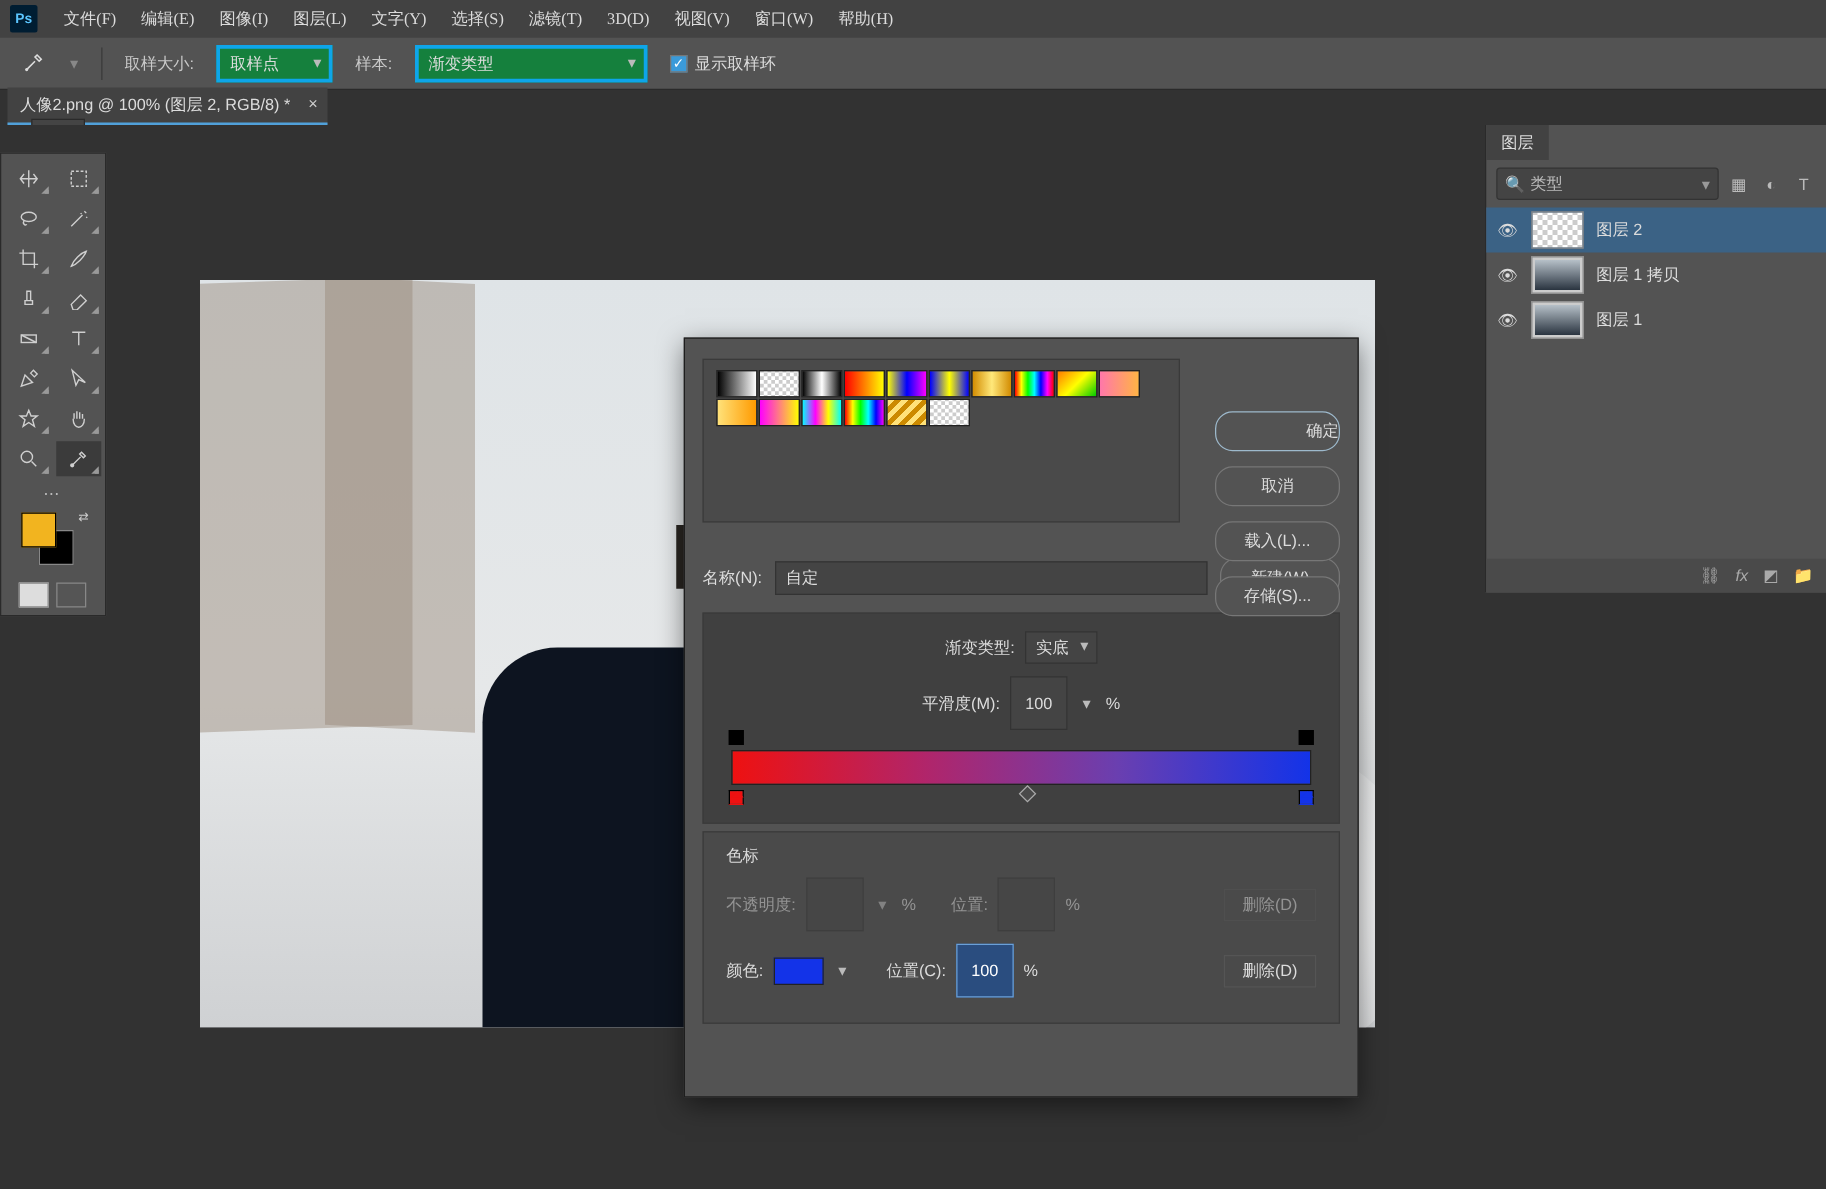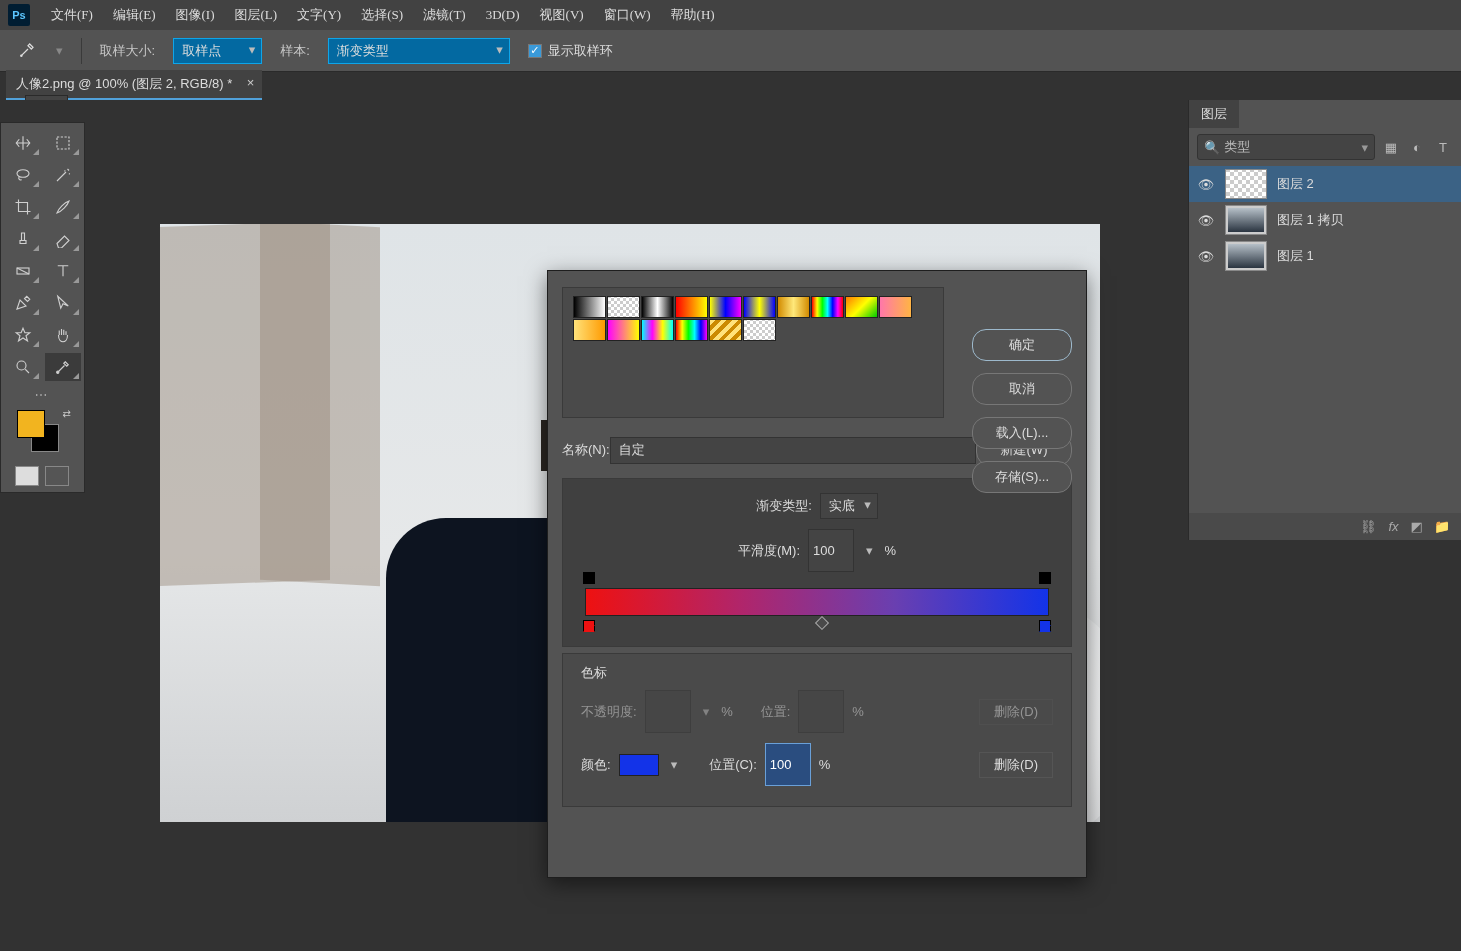--- a/index.html
+++ b/index.html
@@ -3,21 +3,21 @@
 <meta charset="utf-8">
 <style>
   * { margin:0; padding:0; box-sizing:border-box; font-family:"Microsoft YaHei","微软雅黑",Arial,sans-serif; font-size:13px; }
   body { background:#323232; color:#dcdcdc; width:1461px; height:951px; overflow:hidden; position:relative; }
   .menubar { display:flex; align-items:center; height:30px; background:#424242; padding-left:8px; gap:2px; }
   .ps-logo { width:22px; height:22px; background:#001d32; color:#5bc6ff; display:flex; align-items:center; justify-content:center; font-weight:bold; font-size:11px; border-radius:2px; margin-right:10px; }
   .menu-item { padding:4px 9px; cursor:pointer;font-family:Liberation Serif, serif; }
   .optbar { display:flex; align-items:center; height:42px; background:#535353; padding-left:18px; gap:18px; border-bottom:1px solid #2a2a2a;}
   .opt-label { color:#c8c8c8; }
   .eyedropper-ico { width:20px; height:20px; display:inline-block; }
-  .opt-select { background:#0369a1; border:1px solid #0ea5e9; padding:3px 40px 3px 8px; color:#ddd; position:relative; }
+  .opt-select { background:#15803d; border:3px solid #0ea5e9; padding:3px 40px 3px 8px; color:#ddd; position:relative; }
   .opt-select::after { content:"▾"; position:absolute; right:6px; color:#bbb; }
   .opt-check { width:14px; height:14px; background:#3a9ad9; display:inline-flex; align-items:center; justify-content:center; color:#fff; font-size:11px; border:1px solid #777; }
   .tab-strip { background:#323232; height:28px; display:flex; align-items:flex-end; padding-left:6px; }
   .doc-tab { background:#424242; padding:5px 30px 5px 10px; border-bottom:2px solid #51a1da; position:relative; font-size:12px; }
   .doc-tab .close-x { position:absolute; right:8px; top:5px; color:#ccc; cursor:pointer; }
   .dock-tab { position:absolute; left:25px; top:95px; background:#444; padding:2px 30px 2px 8px; font-size:11px; border:1px solid #2a2a2a; }
   .dock-tab::after { content:"×"; position:absolute; right:6px; color:#ccc; }
   .workspace { position:absolute; left:0; top:100px; right:0; bottom:0; background:#323232; }
   
   .toolbox { position:absolute; left:0; top:22px; width:85px; background:#535353; border:1px solid #2a2a2a; padding:6px 4px; }
@@ -46,21 +46,21 @@
   .jacket{position:absolute;bottom:0;left:-18%;right:-18%;height:62%;background:#0d1420;border-radius:60px 60px 0 0;}
   .scarf{position:absolute;bottom:48%;left:30%;width:40%;height:24%;background:repeating-linear-gradient(40deg,#a08062 0 8px,#7d6248 8px 16px);border-radius:20px;transform:rotate(-10deg);}
   .neck{position:absolute;bottom:60%;left:45%;width:14%;height:10%;background:#caa78f;}
   .head{position:absolute;top:6%;left:32%;width:42%;height:40%;background:#d9b79d;border-radius:48% 52% 60% 55%;}
   .hair{position:absolute;top:-5%;left:-4%;width:110%;height:58%;background:#201611;border-radius:55% 60% 40% 40%;}
   .beard{position:absolute;bottom:-2%;left:6%;width:88%;height:46%;background:#25170f;border-radius:0 0 50% 60%;}
   .ear{position:absolute;top:46%;left:-6%;width:12%;height:20%;background:#ca9f83;border-radius:50%;}
   .censor{position:absolute;top:30%;left:-30%;width:170%;height:26%;background:repeating-linear-gradient(90deg,#2a2622 0 6px,#47413a 6px 12px,#d9d2c7 12px 18px);}
   .censor-light{position:absolute;top:30%;right:-32%;width:30%;height:26%;background:#efe9df;}
   
-  .layers-panel { position:absolute; right:0; top:0; width:273px; height:440px; background:#535353; border-left:1px solid #2a2a2a; }
+  .layers-panel { position:absolute; right:0; top:0; width:273px; height:374px; background:#535353; border-left:1px solid #2a2a2a; }
   .lp-tab { background:#424242; padding:5px 12px; display:inline-block; }
   .lp-row { display:flex; align-items:center; gap:6px; padding:6px 8px; }
   .lp-search{flex:1;background:#444;border:1px solid #333;padding:3px 6px;color:#bbb;border-radius:3px;display:flex;align-items:center;gap:4px;}
   .lp-ic{width:20px;text-align:center;color:#bbb;cursor:pointer;}
   .lp-lock-row{display:flex;align-items:center;gap:8px;padding:2px 8px 6px 8px;color:#ccc;font-size:12px;}
   .lp-lock-row span.ic{width:16px;text-align:center;color:#bbb;}
   .layer-item{display:flex;align-items:center;gap:10px;padding:3px 8px;}
   .layer-item.active{background:#3b6285;}
   .eye{width:18px;text-align:center;cursor:pointer;}
   .thumb{width:42px;height:30px;border:1px solid #888;background:#ccc;position:relative;}
@@ -72,28 +72,28 @@
   .dlg-title { background:#1192d0; color:#fff; padding:8px 12px; display:flex; align-items:center; }
   .dlg-title .sp{flex:1;}
   .dlg-btn{width:44px;height:20px;display:flex;align-items:center;justify-content:center;cursor:pointer;}
   .dlg-body{padding:16px 14px 6px 14px;}
   .presets-frame{border:1px solid #3a3a3a;background:#4a4a4a;padding:8px 10px 76px 10px;position:relative;}
   .presets-head{display:flex;align-items:center;margin-bottom:6px;}
   .presets-grid{display:grid;grid-template-columns:repeat(10,33px);gap:1px;}
   .sw{width:33px;height:22px;border:1px solid #222;}
   .right-buttons{position:absolute;right:14px;top:58px;display:flex;flex-direction:column;gap:12px;}
   .btn{width:100px;padding:6px 0;text-align:center;border:1px solid #777;border-radius:14px;cursor:pointer;background:#535353;}
-  .btn.primary{border-color:#9db9cc;}
-  .name-row{display:flex;align-items:center;margin:16px 0 12px 0;}
+  .btn.primary{border-color:#9db9cc;text-align:right;}
+  .name-row{display:flex;align-items:center;gap:10px;margin:28px 0 12px 0;}
   .name-row input{flex:1;background:#444;border:1px solid #333;color:#ddd;padding:5px 8px;}
   .grad-frame{border:1px solid #3a3a3a;background:#404040;padding:14px 22px;}
   .feild-row{display:flex;align-items:center;gap:8px;margin-bottom:10px;justify-content:center;}
   .sel-small{background:#444;border:1px solid #333;color:#ddd;padding:3px 22px 3px 8px;position:relative;}
   .sel-small::after{content:"▾";position:absolute;right:6px;color:#bbb;}
-  .num-in{width:46px;background:#444;border:1px solid #333;color:#ddd;padding:13px 4px;text-align:left;}
+  .num-in{width:46px;background:#444;border:1px solid #333;color:#ddd;padding:13px 4px;text-align:center;}
   .grad-bar-wrap{position:relative;margin:16px 0;}
   .stop{width:12px;height:12px;border:1px solid #000;position:absolute;}
   .o-stop{top:-16px;background:#000;}
   .o-stop::before{content:"";position:absolute;bottom:-5px;left:1px;border:5px solid transparent;border-top-color:#000;}
   .c-stop{bottom:-16px;}
   .c-stop::after{content:"";position:absolute;top:-5px;left:1px;border:5px solid transparent;border-bottom-color:inherit;}
   .midpt{width:10px;height:10px;border:1px solid #aaa;transform:rotate(45deg);position:absolute;bottom:-12px;background:#4a4a4a;}
   .grad-bar{height:28px;background:linear-gradient(90deg,#e11,#b1256a,#6a3fb0,#1333e8);border:1px solid #222;}
   .stops-frame{border:1px solid #3a3a3a;background:#4a4a4a;padding:10px 18px;margin-top:6px;}
   .stops-frame h{display:block;margin-bottom:8px;}

